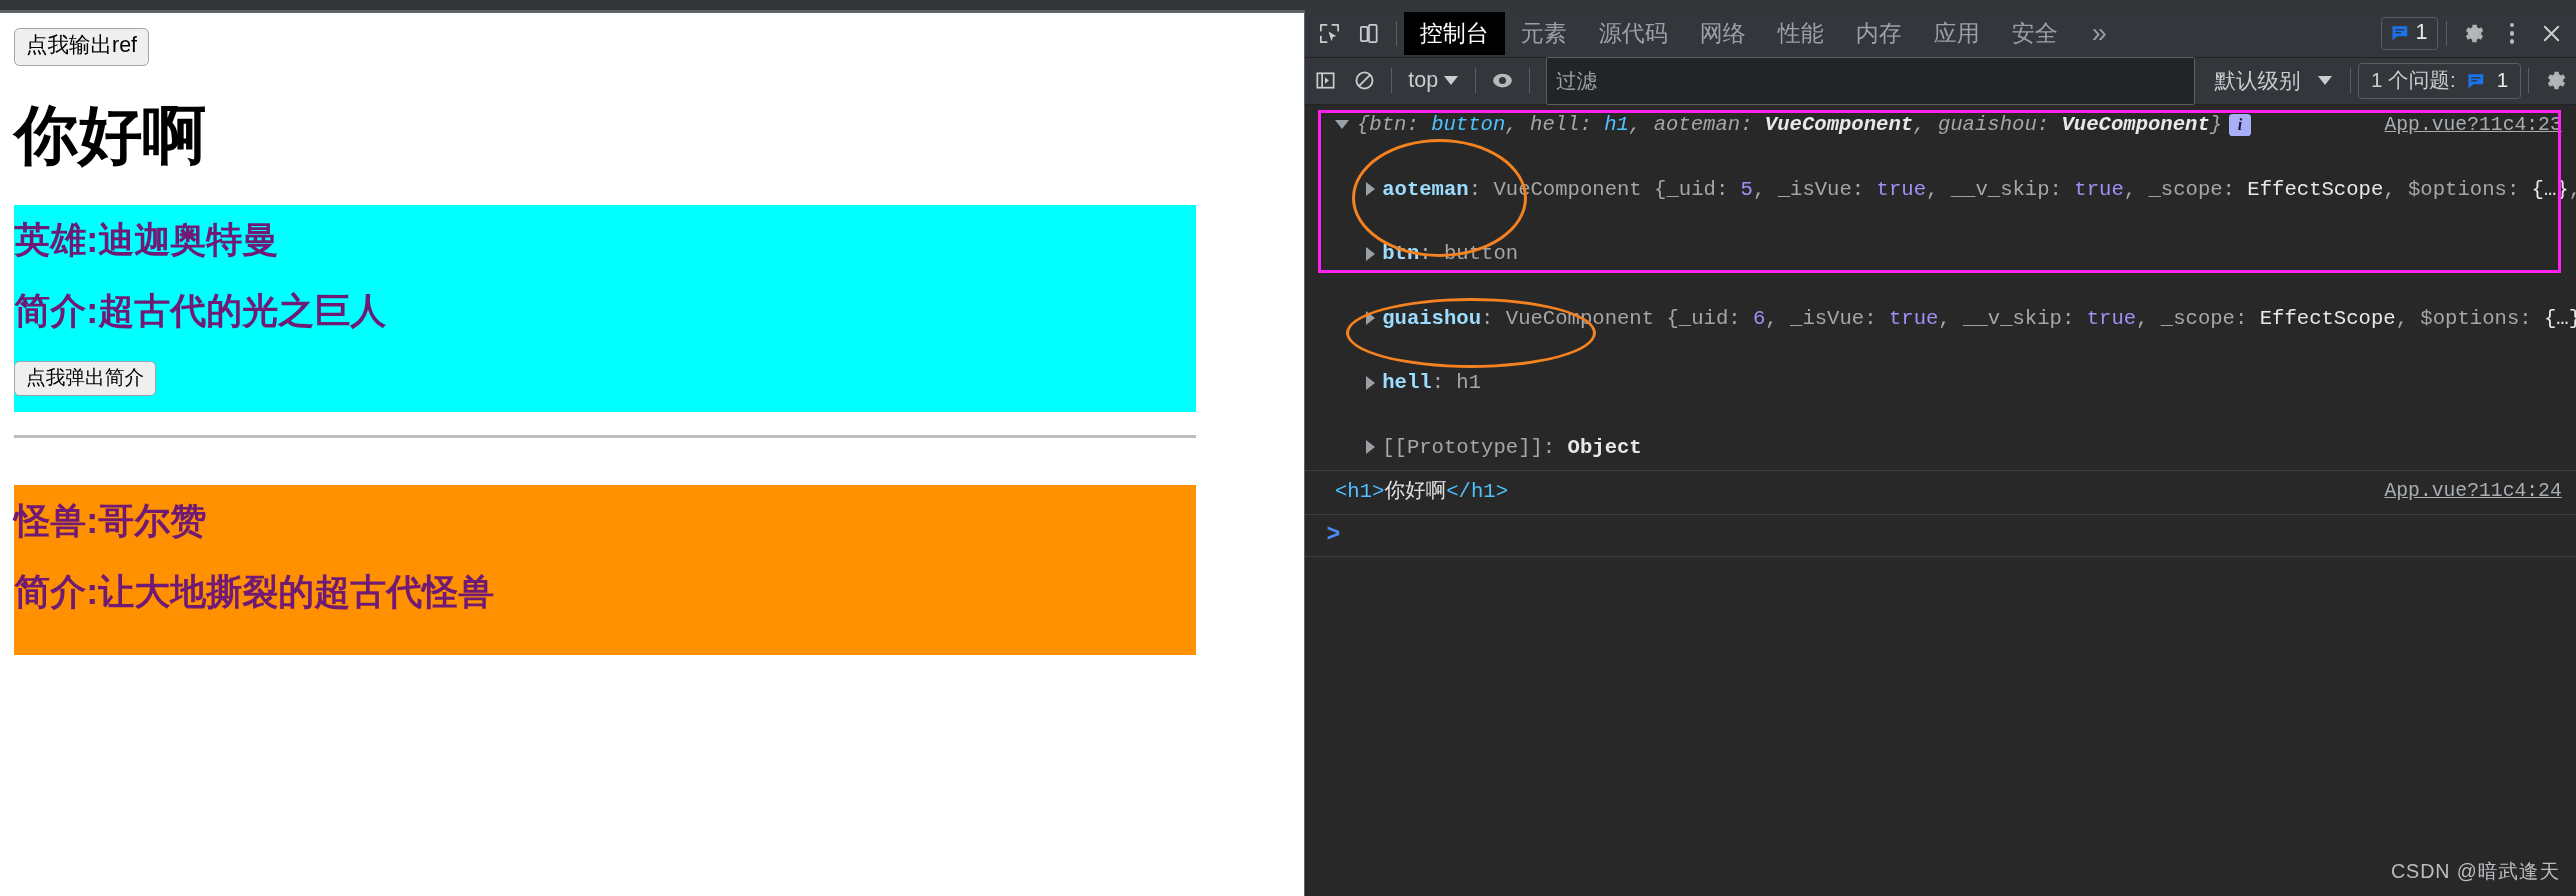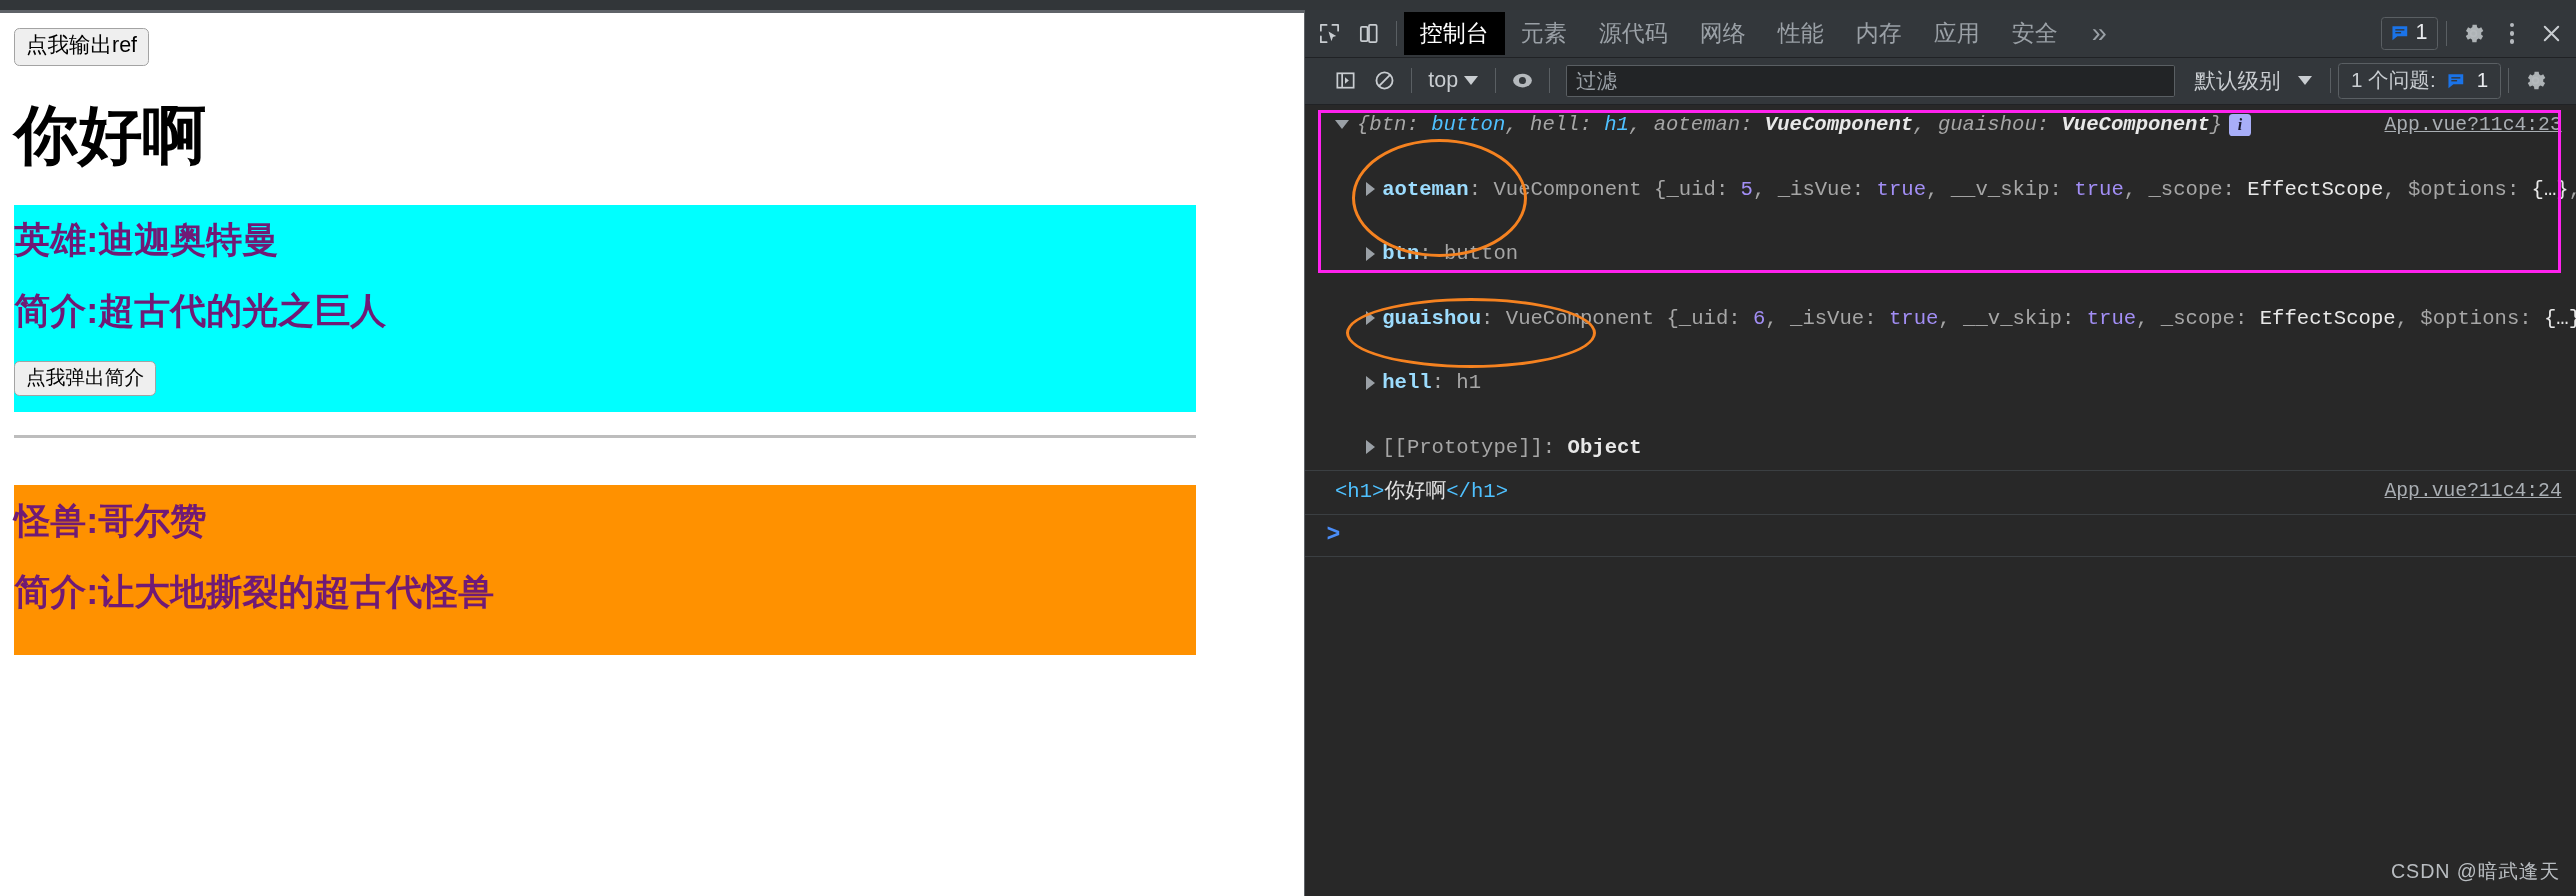--- a/index.html
+++ b/index.html
@@ -132,38 +132,38 @@
   }
   .dt-badge .num { font-size: 21.5px; color: #e8eaed; }
   .kebab { display: flex; flex-direction: column; gap: 3.6px; align-items: center; }
   .kebab i { width: 4.5px; height: 4.5px; border-radius: 50%; background: #b5b9bd; display: block; }
 
   
   .dt-toolbar {
     display: flex; align-items: center;
     height: 47px;
     background: #33373b;
-    padding: 0 21px;
+    padding: 0 1px;
     border-bottom: 0.9px solid #202225;
   }
   .dt-ctx {
     font-size: 21.5px; color: #c9cdd1;
     display: flex; align-items: center; gap: 6.3px;
     padding: 0 9px; cursor: pointer; flex: 0 0 auto;
   }
   .caret-dn {
     width: 0; height: 0;
     border-left: 7.2px solid transparent;
     border-right: 7.2px solid transparent;
     border-top: 9px solid #c9cdd1;
     display: inline-block;
   }
   .dt-filter {
     flex: 1 1 auto;
-    height: 32px;
+    height: 48px;
     background: #222426;
     border: 0.9px solid #5a5f63;
     border-radius: 1.8px;
     margin: 0 9px;
     padding: 0 9px;
     color: #c9cdd1;
     font-size: 20.6px;
     font-family: "Liberation Sans", sans-serif;
     outline: none;
   }

